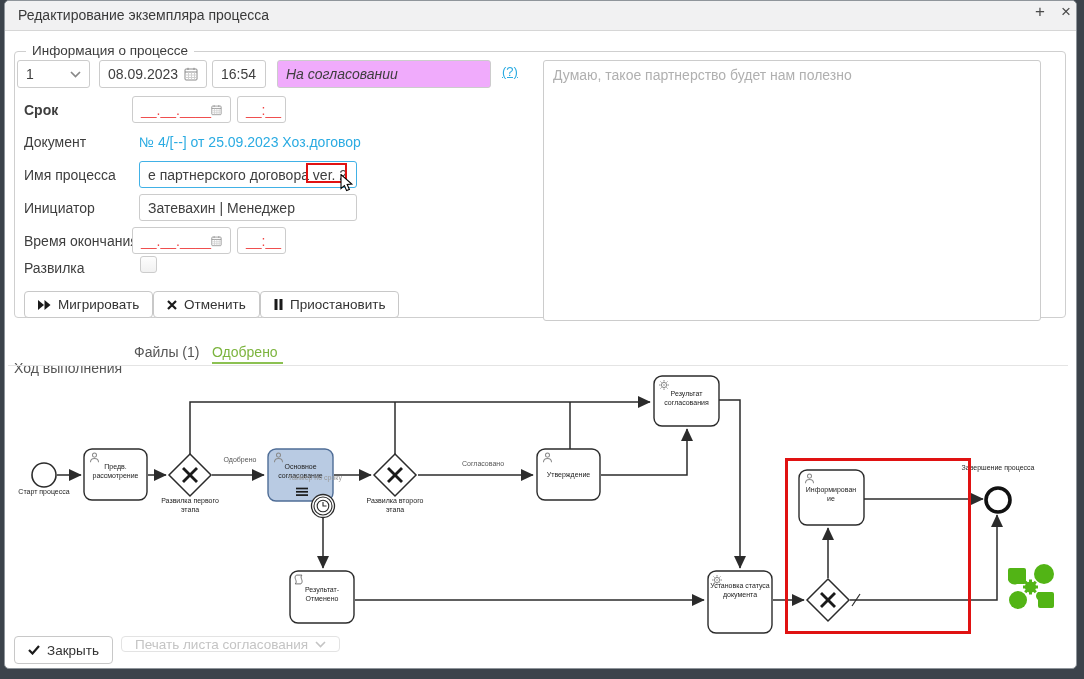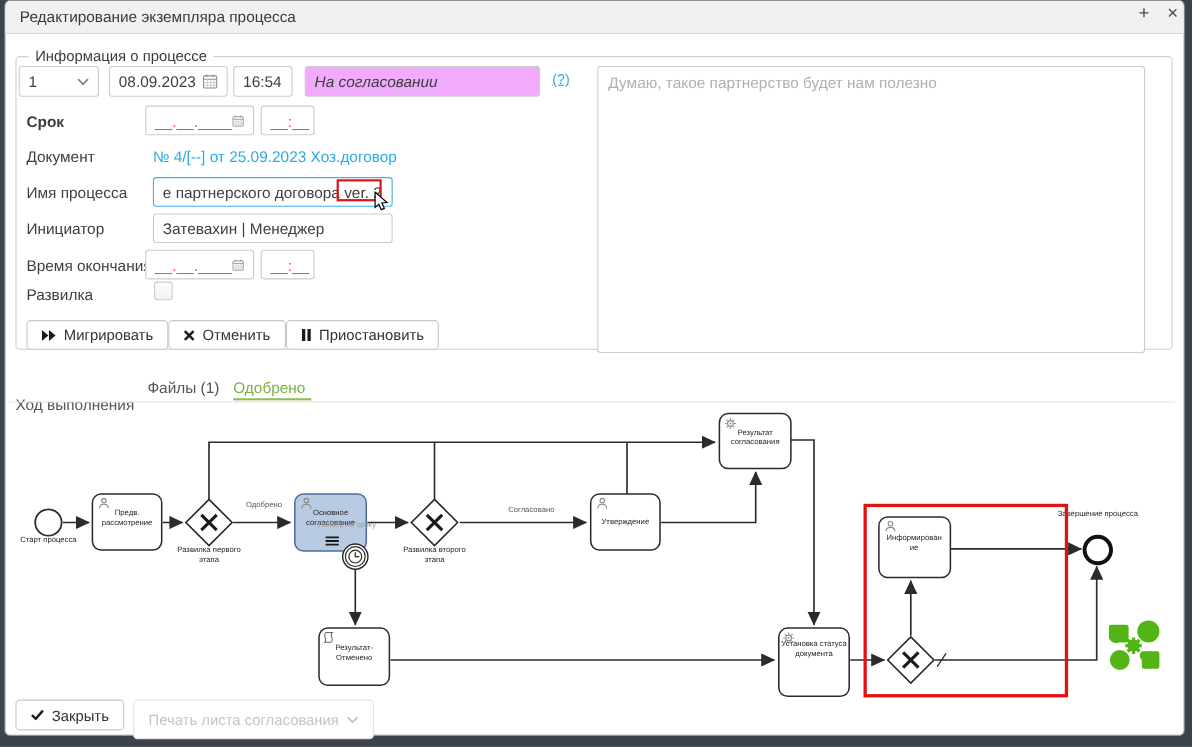--- a/index.html
+++ b/index.html
@@ -294,19 +294,19 @@
   <svg style="position:absolute;left:340px;top:174px;" width="16" height="18" viewBox="0 0 16 18">
     <path d="M1,0.5 L1,14.5 L4.4,11.6 L6.6,16.6 L9.4,15.4 L7.2,10.5 L11.8,10.1 Z" fill="#fff" stroke="#000" stroke-width="1.1"></path>
   </svg>
 
   <div class="btn" style="left:14px;top:636px;height:28px;">
     <svg width="12" height="10" viewBox="0 0 12 10">
         <path d="M1,5 L4.5,8.5 L11,1" fill="none" stroke="#1a1a1a" stroke-width="2.2"></path>
       </svg>
     <span>Закрыть</span>
   </div>
-  <div class="btn disabled" style="left:121px;top:636px;height:36px;text-align:right;">
+  <div class="btn disabled" style="left:121px;top:636px;height:16px;text-align:right;">
     <span>Печать листа согласования</span>
     <svg width="11" height="7" viewBox="0 0 11 7">
         <polyline points="1,1 5.5,5.5 10,1" fill="none" stroke="#c4c4c4" stroke-width="1.6"></polyline>
       </svg>
   </div>
 </div>
 
 </body></html>

